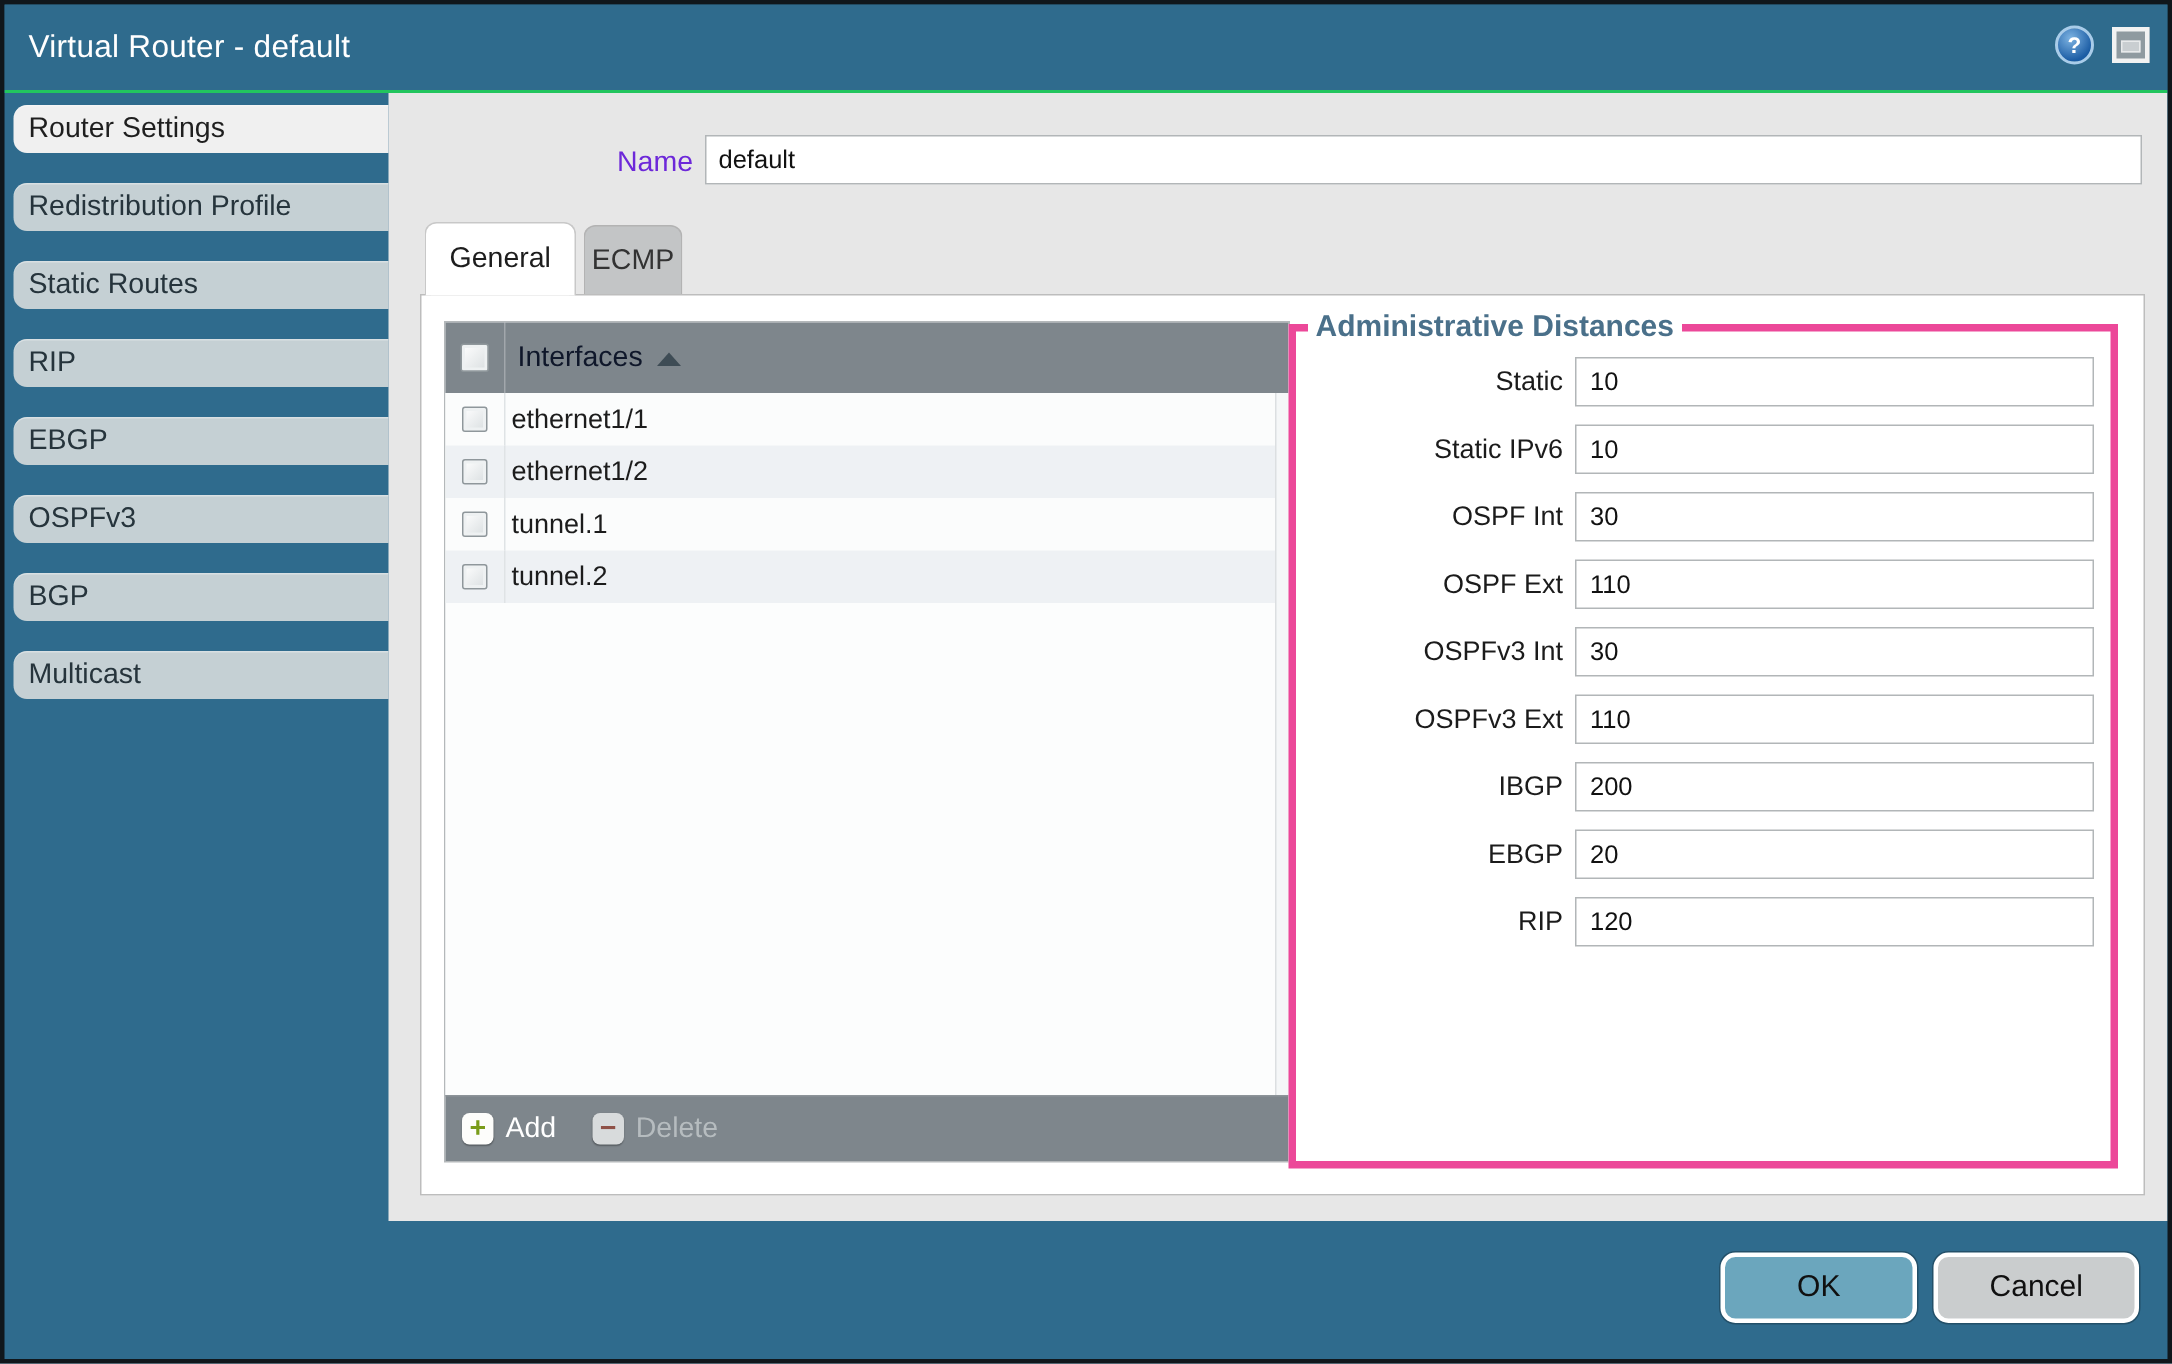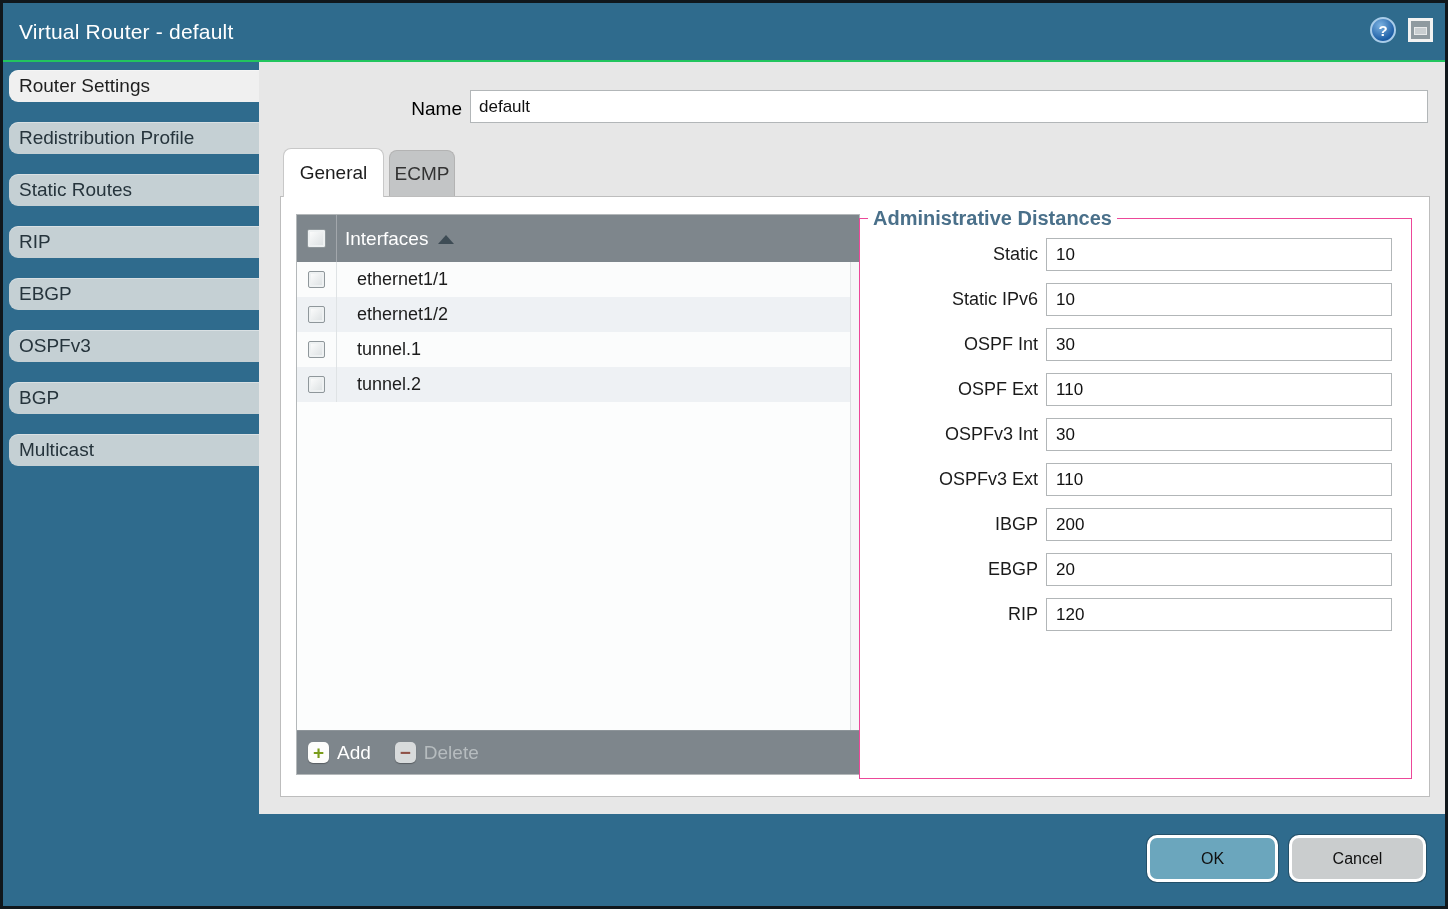--- a/index.html
+++ b/index.html
@@ -29,21 +29,21 @@
   .sidebar { position:absolute; left:6px; top:67px; width:250px; }
   .side-tab { height:32px; margin-bottom:20px; background:#c5d0d4; border-radius:9px 0 0 9px;
     display:flex; align-items:center; padding-left:10px; font-size:19px; color:#26343c;
     cursor:pointer; box-shadow: inset 0 1px 0 rgba(255,255,255,0.35); }
   .side-tab.active { background:#f0f0f0; color:#1f1f1f; }
 
   
   .content { position:absolute; left:256px; top:59px; width:1186px; height:752px; background:#e7e7e7; }
 
   .name-label { position:absolute; left:103px; top:36px; width:100px; text-align:right;
-    font-size:19px; color:#000000; }
+    font-size:19px; color:#6d28d9; }
   .name-input { position:absolute; left:211px; top:28px; width:958px; height:33px;
     border:1px solid #b2b6b8; background:#fff; font-size:17px; padding:0 8px; color:#111;
     font-family:"Liberation Sans",sans-serif; }
 
   .tab { position:absolute; display:flex; align-items:center; justify-content:center;
     border-radius:8px 8px 0 0; cursor:pointer; font-size:19px; }
   .tab.general { left:24px; top:86px; width:101px; height:49px; background:#ffffff;
     border:1px solid #c8c8c8; border-bottom:none; color:#1d1d1d; z-index:3; }
   .tab.ecmp { left:130px; top:88px; width:66px; height:46px; background:#c3c5c6;
     border:1px solid #b3b3b3; border-bottom:none; color:#333; z-index:1; }
@@ -53,53 +53,53 @@
 
   
   .ifc-table { position:absolute; left:15px; top:17px; width:564px; height:561px;
     border:1px solid #b4b8ba; background:#fff; display:flex; flex-direction:column; }
   .ifc-header { height:47px; background:#7e868c; display:flex; align-items:center; flex:0 0 auto; cursor:pointer; }
   .cbcell { width:40px; align-self:stretch; display:flex; align-items:center; justify-content:center; }
   .ifc-header .cbcell { border-right:1px solid rgba(255,255,255,0.28); }
   .cb { width:17px; height:17px; border:1px solid #8f979b; border-radius:2px;
     background: linear-gradient(135deg,#ffffff,#d9dee0); box-shadow: inset 0 0 0 2px #eef1f2; cursor:pointer; }
   .cb-lg { width:19px; height:19px; }
-  .hdr-label { color:#ffffff; font-size:19px; margin-left:8px; }
+  .hdr-label { color:#0f172a; font-size:19px; margin-left:8px; }
   .sort-asc { width:0; height:0; border-left:8px solid transparent; border-right:8px solid transparent;
     border-bottom:9px solid #3e4c55; margin-left:10px; margin-top:2px; }
   .ifc-body { flex:1 1 auto; position:relative; background:#fcfdfd; overflow:hidden; }
   .ifc-row { height:35px; display:flex; align-items:center; font-size:18px; color:#1c1c1c;
     background:#fbfcfc; cursor:pointer; }
   .ifc-row:nth-child(even) { background:#eef1f4; }
   .ifc-row .cbcell { border-right:1px solid #dfe3e5; }
-  .rowlabel { margin-left:20px; }
+  .rowlabel { margin-left:4px; }
   .scroll-track { position:absolute; right:0; top:0; bottom:0; width:9px;
     background:#f5f7f8; border-left:1px solid #dcdfe1; cursor:pointer; }
   .ifc-toolbar { height:44px; background:#7e868c; display:flex; align-items:center;
     gap:24px; padding-left:11px; flex:0 0 auto; border-top:1px solid #8d9499; }
   .tb-btn { display:flex; align-items:center; gap:8px; font-size:19px; color:#ffffff; cursor:pointer; }
   .icon-sq { width:21px; height:21px; border-radius:5px; display:flex; align-items:center;
     justify-content:center; font-weight:bold; font-size:19px; line-height:1;
     box-shadow: 0 1px 1px rgba(0,0,0,0.3); }
   .tb-btn.add .icon-sq { background:#fdfdfb; color:#7a9c1a; }
   .tb-btn.del .icon-sq { background:#d8dbdc; color:#8f5147; }
   .tb-btn.del .tb-label { color:#b6bcbf; }
 
   
   .ad-fieldset { position:absolute; left:578px; top:10px; width:553px; height:572px;
-    border:1px solid #ec4899; background:#fff; padding:8px 0 0 0; }
+    border:5px solid #ec4899; background:#fff; padding:8px 0 0 0; }
   .ad-fieldset legend { margin-left:8px; padding:0 5px; font-size:20px; font-weight:bold; color:#4a708a; }
   .ad-row { display:flex; align-items:center; margin-bottom:12px; }
   .ad-label { width:186px; text-align:right; padding-right:8px; font-size:18px; color:#1b1b1b; }
   .ad-input { width:346px; height:33px; border:1px solid #b2b6b8; background:#fff;
     font-size:17px; padding:0 9px; color:#111; font-family:"Liberation Sans",sans-serif; }
 
   
   .btn { position:absolute; top:832px; height:47px; border:3px solid #ffffff; border-radius:10px;
-    font-size:16px; color:#101010; cursor:pointer; font-family:"Liberation Sans",sans-serif;
+    font-size:20px; color:#101010; cursor:pointer; font-family:"Liberation Sans",sans-serif;
     box-shadow: 0 0 0 1px rgba(0,0,0,0.25); }
   .btn.ok { left:1144px; width:131px; background:#6ba6bd; }
   .btn.cancel { left:1286px; width:137px; background:#cacdce; }
 </style>
 </head>
 <body>
 
 <div class="titlebar">
   <span class="title">Virtual Router - default</span>
   <div class="title-icons">

